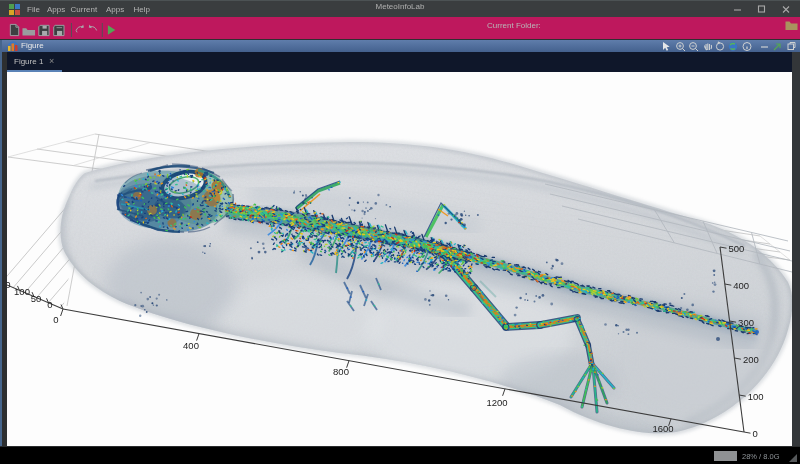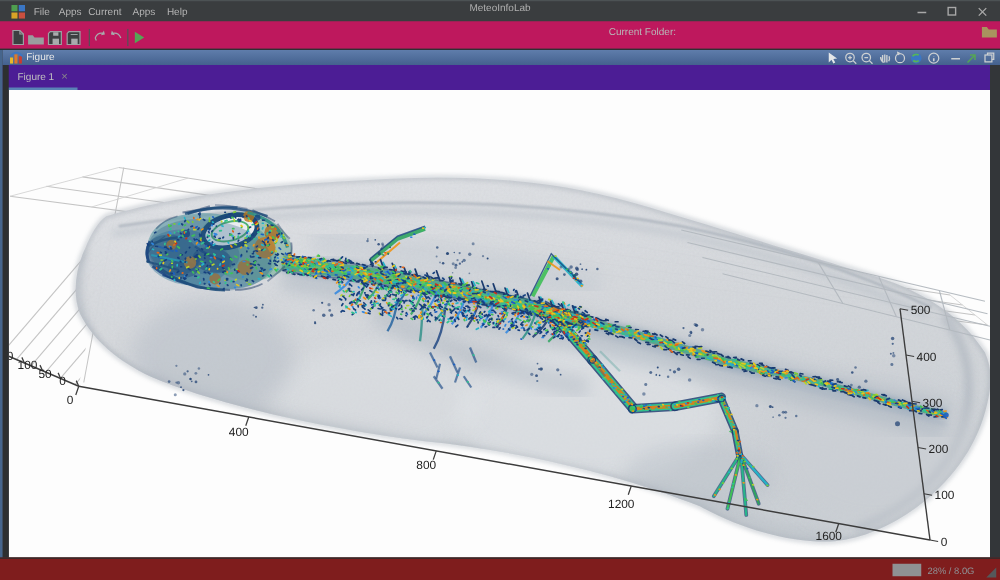--- a/index.html
+++ b/index.html
@@ -7,29 +7,29 @@
 #titlebar{left:0;top:0;width:800px;height:17px;background:#3a3d3f;border-top:1px solid #4c5254}
 .menu{position:absolute;top:4px;font-size:8px;color:#b4b4b4}
 #apptitle{position:absolute;top:1px;left:0;width:800px;text-align:center;font-size:8px;color:#b0b0b0}
 #toolbar{left:0;top:17px;width:800px;height:22px;background:#be185d}
 #cflabel{position:absolute;left:487px;top:3.5px;font-size:8px;color:#b8b8b8}
 #combo{position:absolute;left:546px;top:0.5px;width:231px;height:13.5px;background:#313335;border:1px solid #5e6164;font-size:7.5px;color:#9aa8b2;line-height:12.5px;padding-left:6px}
 #comboarr{position:absolute;right:1px;top:1px;width:14px;height:10.5px;background:#3c3f41;color:#9da0a2;font-size:7px;text-align:center;line-height:11px}
 #sepline{left:0;top:39px;width:800px;height:1px;background:#2e3032}
 #fighead{left:2px;top:40px;width:798px;height:11.5px;background:linear-gradient(#5f7dab,#44618e)}
 #figtitle{position:absolute;left:19px;top:1px;font-size:8px;color:#e8e8e8;line-height:10px}
-#tabrow{left:2px;top:51.5px;width:798px;height:20.5px;background:#4c1d95}
+#tabrow{left:2px;top:51.5px;width:798px;height:20.5px;background:#0f172a}
 #tabname{position:absolute;left:12px;top:5px;font-size:8px;color:#c0c0c0}
 #tabx{position:absolute;left:47px;top:4.5px;font-size:9px;color:#8a8a8a}
 #underline{left:4.5px;top:69.5px;width:57px;height:2.5px;background:#5a82b6}
 #plot{left:6.5px;top:72px;width:785.5px;height:374px;background:#fdfdfd}
 #leftedge{left:0;top:40px;width:2px;height:424px;background:#46658c}
 #leftdark{left:2px;top:51.5px;width:4.5px;height:394.5px;background:#2d2f30}
 #rightdark{left:792px;top:51.5px;width:8px;height:394.5px;background:#333639}
-#statusbar{left:0;top:446px;width:800px;height:18px;background:#7f1d1d;border-top:1px solid #2a2c2d}
+#statusbar{left:0;top:446px;width:800px;height:18px;background:#000000;border-top:1px solid #2a2c2d}
 #prog{position:absolute;left:713.5px;top:3.5px;width:23.5px;height:10.5px;background:#8f9193}
 #stattext{position:absolute;left:742px;top:4.5px;font-size:7.5px;color:#8f9498}
 #grip{position:absolute;left:788px;top:6px;width:10px;height:10px}
 svg{display:block}
 .al{font-size:9.5px;fill:#222;font-family:"Liberation Sans",sans-serif}
 </style></head>
 <body>
 <div id="win">
  <div class="abs" id="titlebar">
   <svg class="abs" style="left:9px;top:3px" width="11" height="11" viewBox="0 0 11 11">

